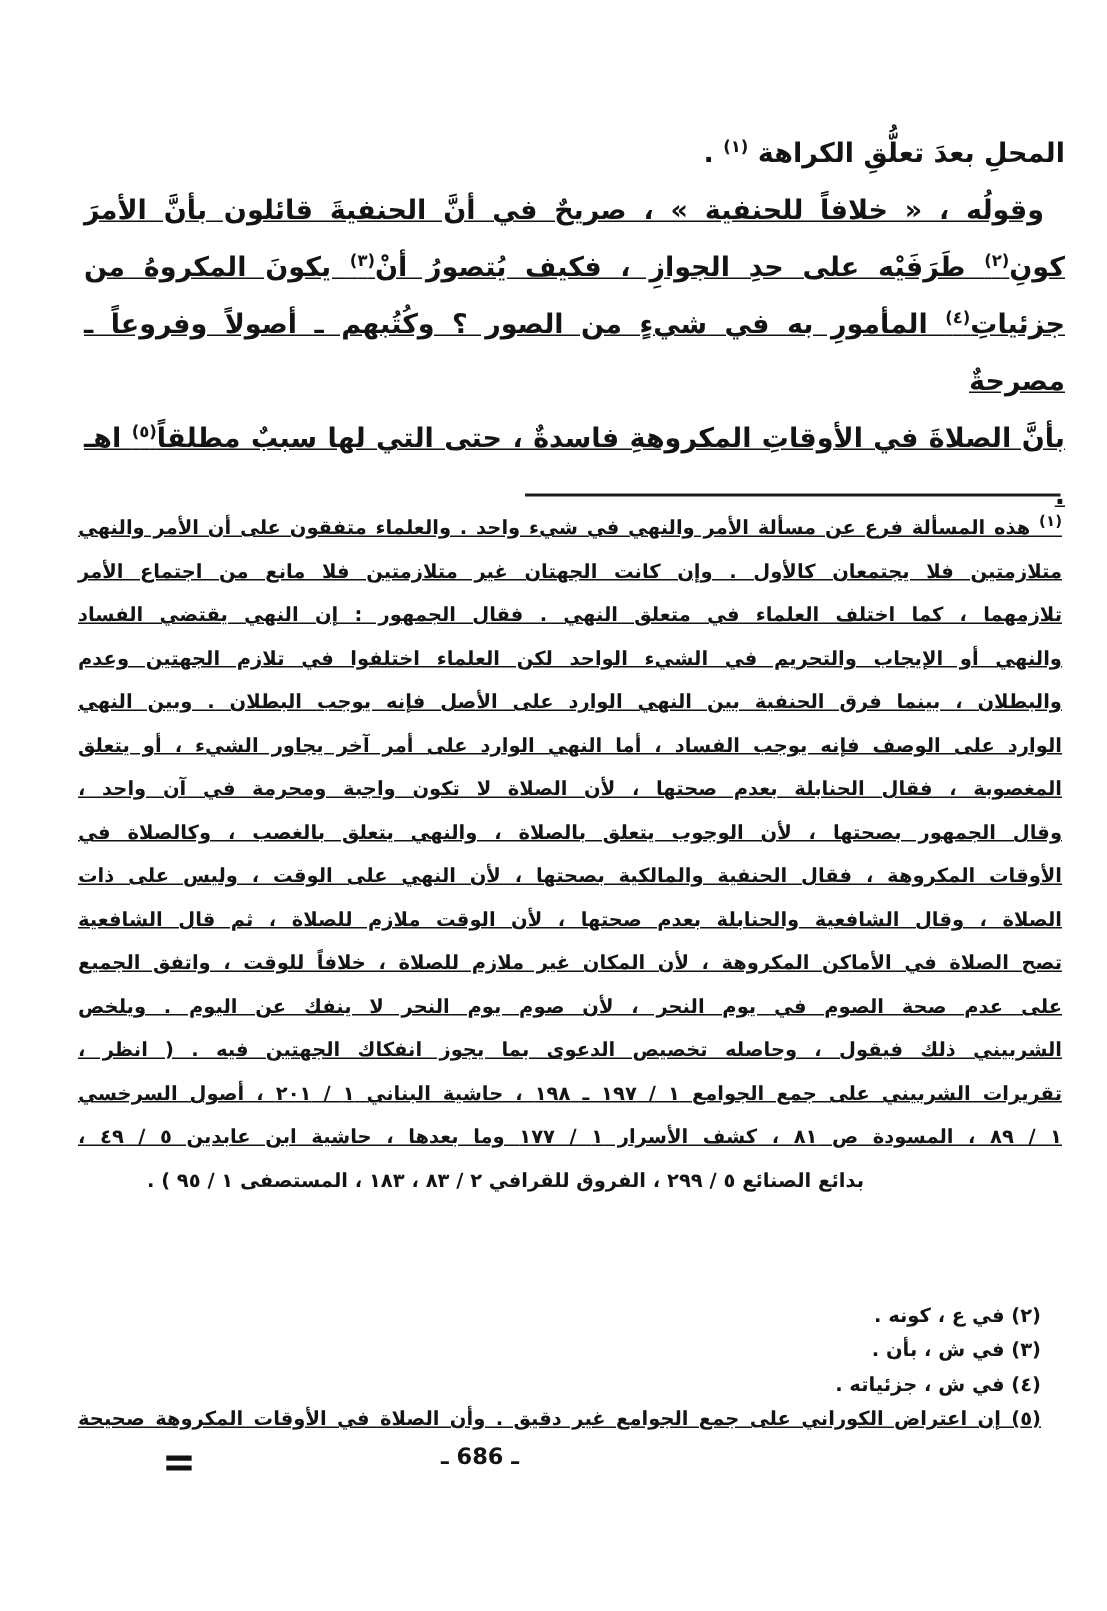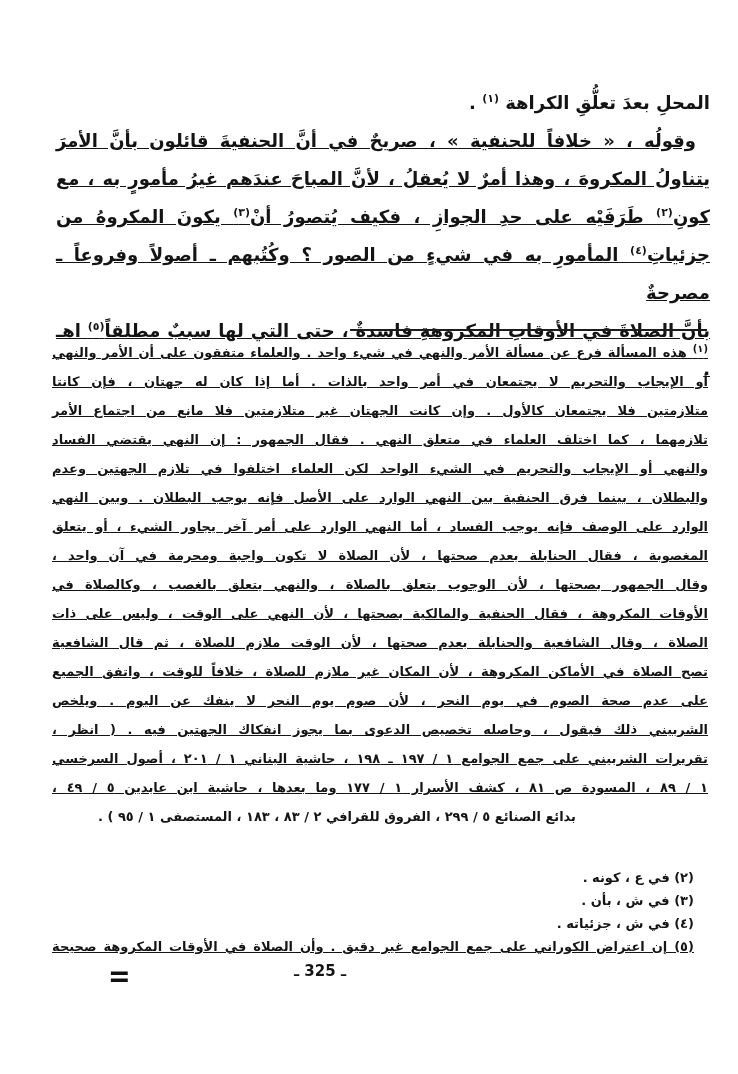--- a/index.html
+++ b/index.html
@@ -86,31 +86,29 @@
   }
 </style>
 </head>
 <body>
 
 <div class="page">
 
   <div class="main-text">
       <div class="mline rightal">المحلِ بعدَ تعلُّقِ الكراهة <sup>(١)</sup> .</div>
       <div class="mline just indent">وقولُه ، « خلافاً للحنفية » ، صريحٌ في أنَّ الحنفيةَ قائلون بأنَّ الأمرَ</div>
-      <div class="mline just">يتناولُ المكروهَ ، وهذا أمرٌ لا يُعقلُ ، لأنَّ المباحَ عندَهم غيرُ مأمورٍ به ، مع</div>
       <div class="mline just">كونِ<sup>(٢)</sup> طَرَفَيْه على حدِ الجوازِ ، فكيف يُتصورُ أنْ<sup>(٣)</sup> يكونَ المكروهُ من</div>
       <div class="mline just">جزئياتِ<sup>(٤)</sup> المأمورِ به في شيءٍ من الصور ؟ وكُتُبهم ـ أصولاً وفروعاً ـ مصرحةٌ</div>
       <div class="mline just">بأنَّ الصلاةَ في الأوقاتِ المكروهةِ فاسدةٌ ، حتى التي لها سببٌ مطلقاً<sup>(٥)</sup> اهـ .</div>
     </div>
 
   <div class="sep"></div>
 
   <div class="footnote-block">
       <div class="fline just"><sup>(١)</sup> هذه المسألة فرع عن مسألة الأمر والنهي في شيء واحد . والعلماء متفقون على أن الأمر والنهي</div>
-      <div class="fline just">أو الإيجاب والتحريم لا يجتمعان في أمر واحد بالذات . أما إذا كان له جهتان ، فإن كانتا</div>
       <div class="fline just">متلازمتين فلا يجتمعان كالأول . وإن كانت الجهتان غير متلازمتين فلا مانع من اجتماع الأمر</div>
       <div class="fline just">تلازمهما ، كما اختلف العلماء في متعلق النهي . فقال الجمهور : إن النهي يقتضي الفساد</div>
       <div class="fline just">والنهي أو الإيجاب والتحريم في الشيء الواحد لكن العلماء اختلفوا في تلازم الجهتين وعدم</div>
       <div class="fline just">والبطلان ، بينما فرق الحنفية بين النهي الوارد على الأصل فإنه يوجب البطلان . وبين النهي</div>
       <div class="fline just">الوارد على الوصف فإنه يوجب الفساد ، أما النهي الوارد على أمر آخر يجاور الشيء ، أو يتعلق</div>
       <div class="fline just">المغصوبة ، فقال الحنابلة بعدم صحتها ، لأن الصلاة لا تكون واجبة ومحرمة في آن واحد ،</div>
       <div class="fline just">وقال الجمهور بصحتها ، لأن الوجوب يتعلق بالصلاة ، والنهي يتعلق بالغصب ، وكالصلاة في</div>
       <div class="fline just">الأوقات المكروهة ، فقال الحنفية والمالكية بصحتها ، لأن النهي على الوقت ، وليس على ذات</div>
       <div class="fline just">الصلاة ، وقال الشافعية والحنابلة بعدم صحتها ، لأن الوقت ملازم للصلاة ، ثم قال الشافعية</div>
       <div class="fline just">تصح الصلاة في الأماكن المكروهة ، لأن المكان غير ملازم للصلاة ، خلافاً للوقت ، واتفق الجميع</div>
@@ -123,15 +121,15 @@
 
   <div class="variant-notes">
       <div class="vline rightal">(٢) في ع ، كونه .</div>
       <div class="vline rightal">(٣) في ش ، بأن .</div>
       <div class="vline rightal">(٤) في ش ، جزئياته .</div>
       <div class="vline just">(٥) إن اعتراض الكوراني على جمع الجوامع غير دقيق . وأن الصلاة في الأوقات المكروهة صحيحة</div>
     </div>
 
   <div class="cont-mark">=</div>
 
-  <div class="page-number">ـ 325 ـ</div>
+  <div class="page-number">ـ 686 ـ</div>
 
 </div>
 
 </body></html>

